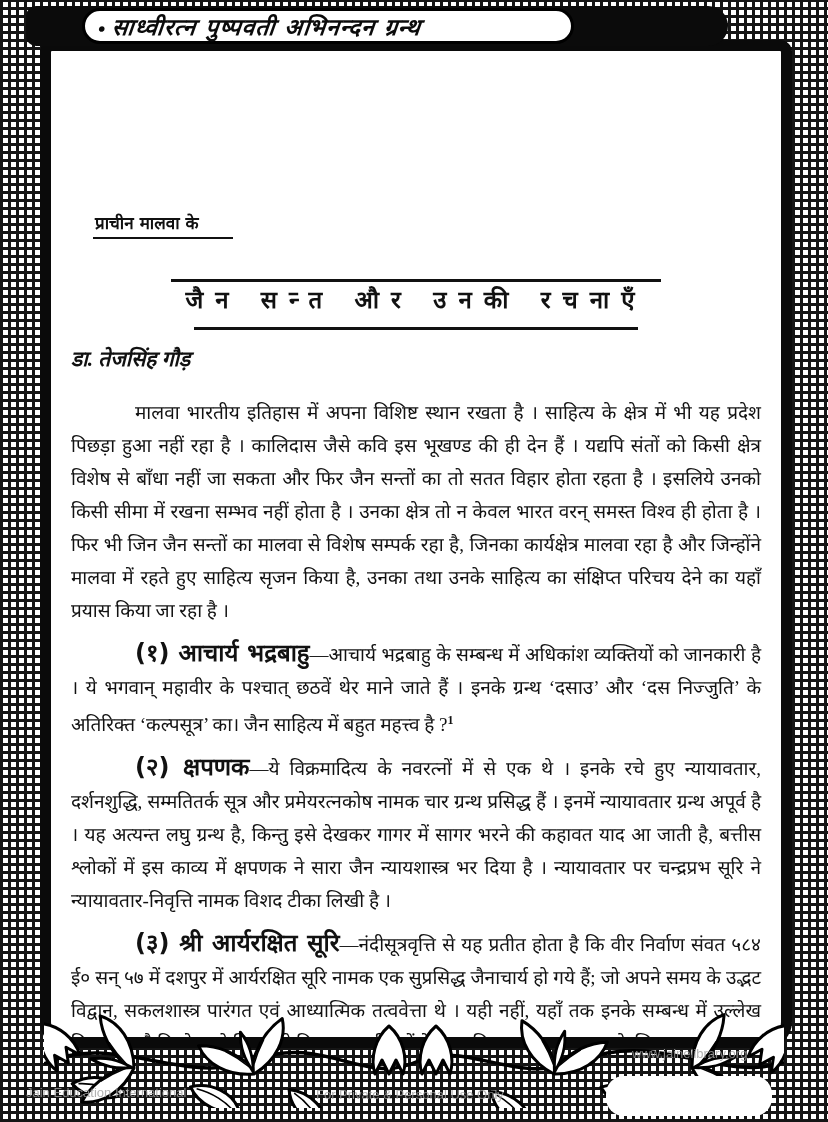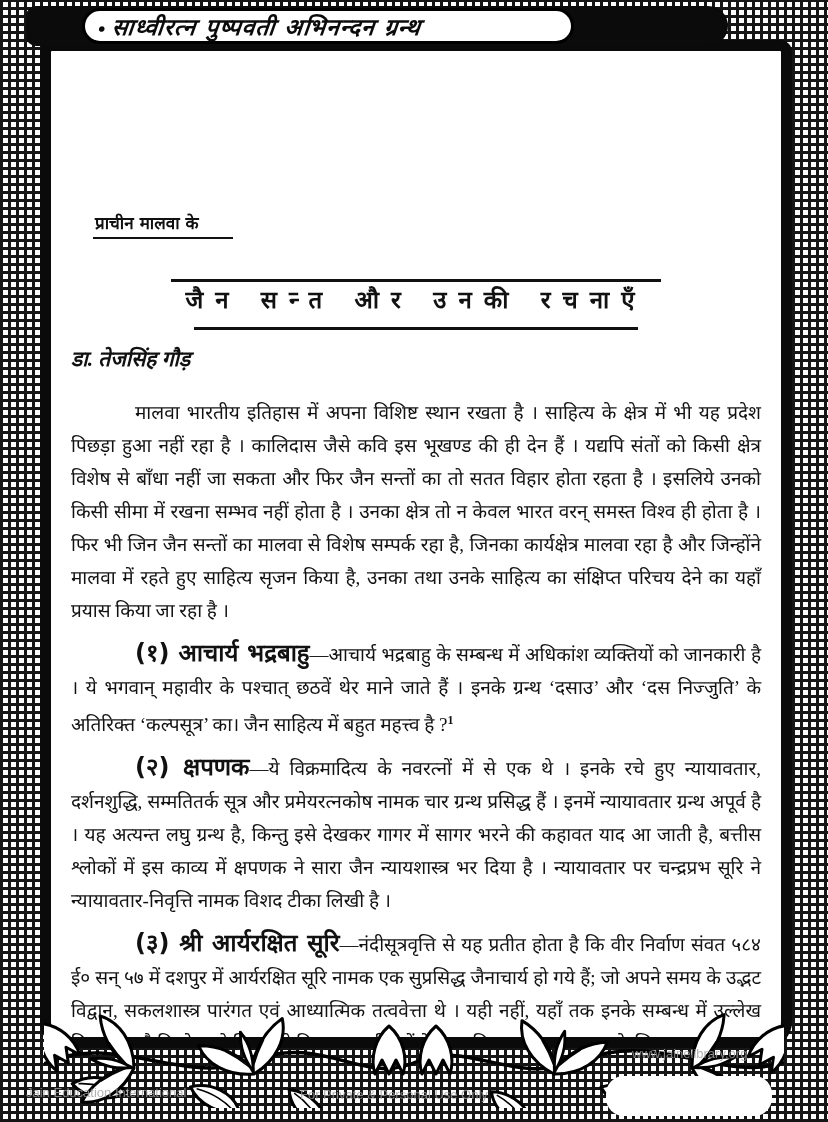--- a/index.html
+++ b/index.html
@@ -48,21 +48,21 @@
   
   .garland{position:absolute;left:44px;top:1012px;width:740px;height:96px;z-index:7;}
   .garland path{fill:#fff;stroke:#000;stroke-width:3;stroke-linejoin:round;}
   .garland .stem{fill:none;stroke-width:3.5;}
   .garland .v{fill:none;stroke-width:1.6;}
   .corner-pill{position:absolute;left:606px;top:1076px;width:166px;height:40px;
     background:#fff;border-radius:18px;z-index:8;}
   .watermark{position:absolute;z-index:9;color:#9f9f9f;opacity:.8;font-size:13px;
     font-family:"Liberation Sans","DejaVu Sans",sans-serif;white-space:nowrap;}
   .wm-left{left:26px;top:1085px;}
-  .wm-center{left:300px;top:1087px;}
+  .wm-center{left:316px;top:1087px;}
   .wm-right{left:632px;top:1046px;}
 </style>
 </head>
 <body>
 
 <div class="canvas">
 
   <div class="page">
     <div class="page-inner">
 

